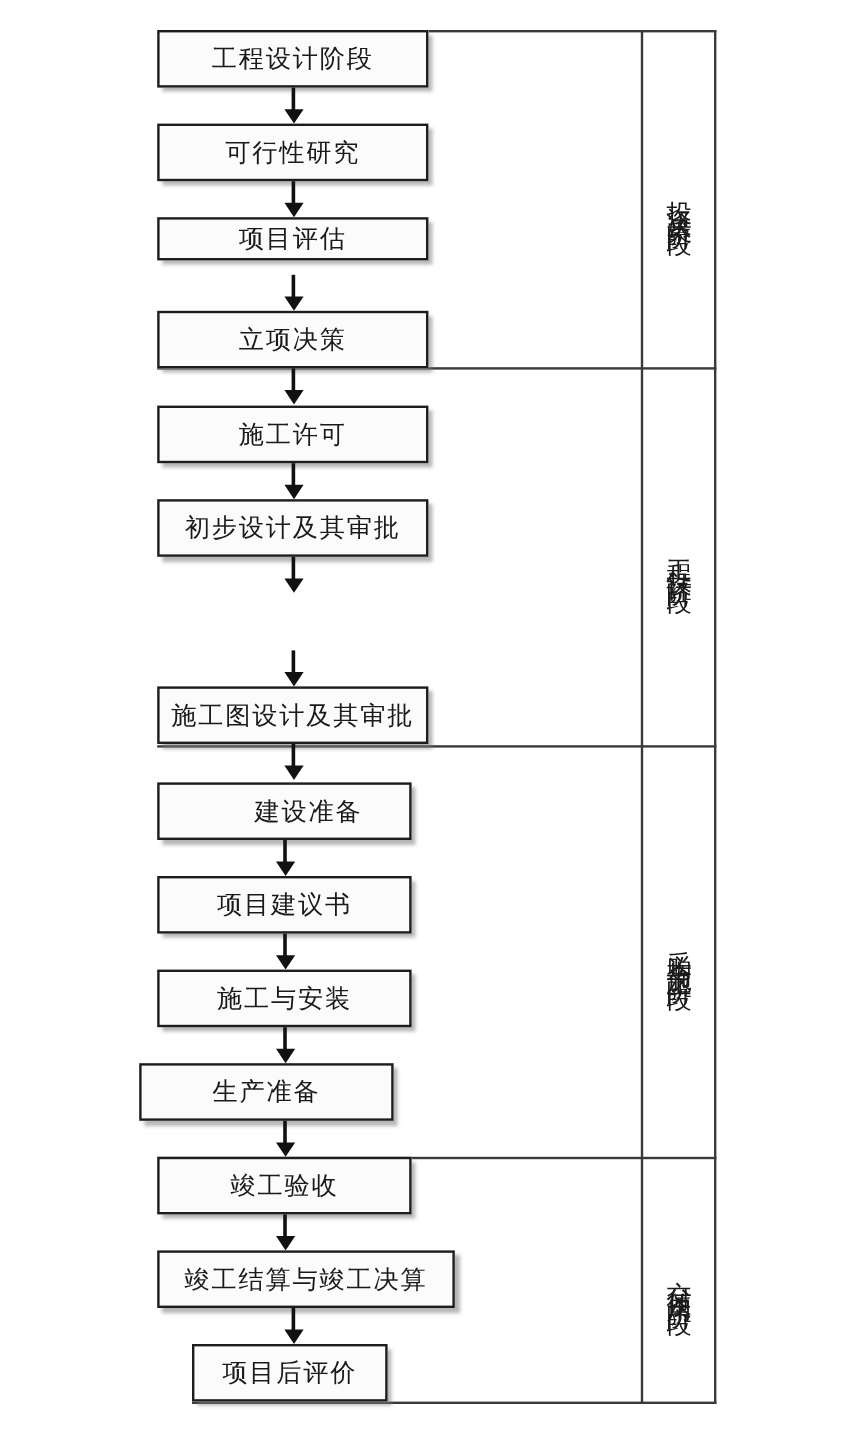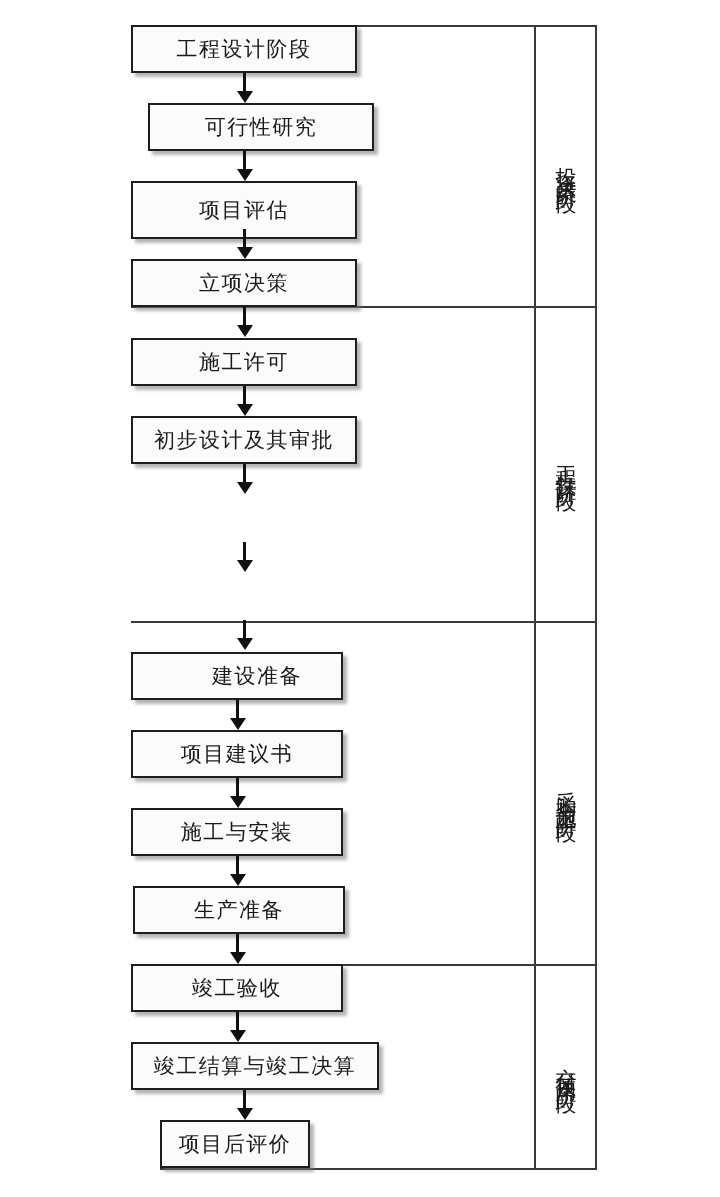--- a/index.html
+++ b/index.html
@@ -109,26 +109,26 @@
   </div>
   <div class="phase" style="left:536px; top:964px; width:59px; height:204px;">
     <span class="phase-label">交付使用阶段</span>
   </div>
 
   <div class="node" style="left:131px; top:25px; width:226px; height:48px;">
     <span class="node-label">工程设计阶段</span>
   </div>
   <div class="arrow" style="left:243px; top:73px; height:19px;"></div>
 
-  <div class="node" style="left:148px; top:103px; width:226px; height:48px;">
+  <div class="node" style="left:131px; top:103px; width:226px; height:48px;">
     <span class="node-label">可行性研究</span>
   </div>
   <div class="arrow" style="left:243px; top:151px; height:19px;"></div>
 
-  <div class="node" style="left:131px; top:181px; width:226px; height:58px;">
+  <div class="node" style="left:131px; top:181px; width:226px; height:36px;">
     <span class="node-label">项目评估</span>
   </div>
   <div class="arrow" style="left:243px; top:229px; height:19px;"></div>
 
   <div class="node" style="left:131px; top:259px; width:226px; height:48px;">
     <span class="node-label">立项决策</span>
   </div>
   <div class="arrow" style="left:243px; top:307px; height:19px;"></div>
 
   <div class="node" style="left:131px; top:338px; width:226px; height:48px;">
@@ -136,49 +136,52 @@
   </div>
   <div class="arrow" style="left:243px; top:386px; height:19px;"></div>
 
   <div class="node" style="left:131px; top:416px; width:226px; height:48px;">
     <span class="node-label">初步设计及其审批</span>
   </div>
   <div class="arrow" style="left:243px; top:464px; height:19px;"></div>
 
   <div class="arrow" style="left:243px; top:542px; height:19px;"></div>
 
+  <div class="node" style="left:131px; top:572px; width:226px; height:48px;">
+    <span class="node-label">施工图设计及其审批</span>
+  </div>
   <div class="arrow" style="left:243px; top:620px; height:19px;"></div>
 
   <div class="node" style="left:131px; top:652px; width:212px; height:48px;padding-left:40px;">
     <span class="node-label">建设准备</span>
   </div>
   <div class="arrow" style="left:236px; top:700px; height:19px;"></div>
 
   <div class="node" style="left:131px; top:730px; width:212px; height:48px;">
     <span class="node-label">项目建议书</span>
   </div>
   <div class="arrow" style="left:236px; top:778px; height:19px;"></div>
 
   <div class="node" style="left:131px; top:808px; width:212px; height:48px;">
     <span class="node-label">施工与安装</span>
   </div>
   <div class="arrow" style="left:236px; top:856px; height:19px;"></div>
 
-  <div class="node" style="left:133px; top:886px; width:212px; height:48px;">
+  <div class="node" style="left:116px; top:886px; width:212px; height:48px;">
     <span class="node-label">生产准备</span>
   </div>
   <div class="arrow" style="left:236px; top:934px; height:19px;"></div>
 
   <div class="node" style="left:131px; top:964px; width:212px; height:48px;">
     <span class="node-label">竣工验收</span>
   </div>
   <div class="arrow" style="left:236px; top:1012px; height:19px;"></div>
 
   <div class="node" style="left:131px; top:1042px; width:248px; height:48px;">
     <span class="node-label">竣工结算与竣工决算</span>
   </div>
   <div class="arrow" style="left:243px; top:1090px; height:19px;"></div>
 
-  <div class="node" style="left:160px; top:1120px; width:150px; height:48px;">
+  <div class="node" style="left:160px; top:1120px; width:163px; height:48px;">
     <span class="node-label">项目后评价</span>
   </div>
 
 </div>
 
 </body></html>

